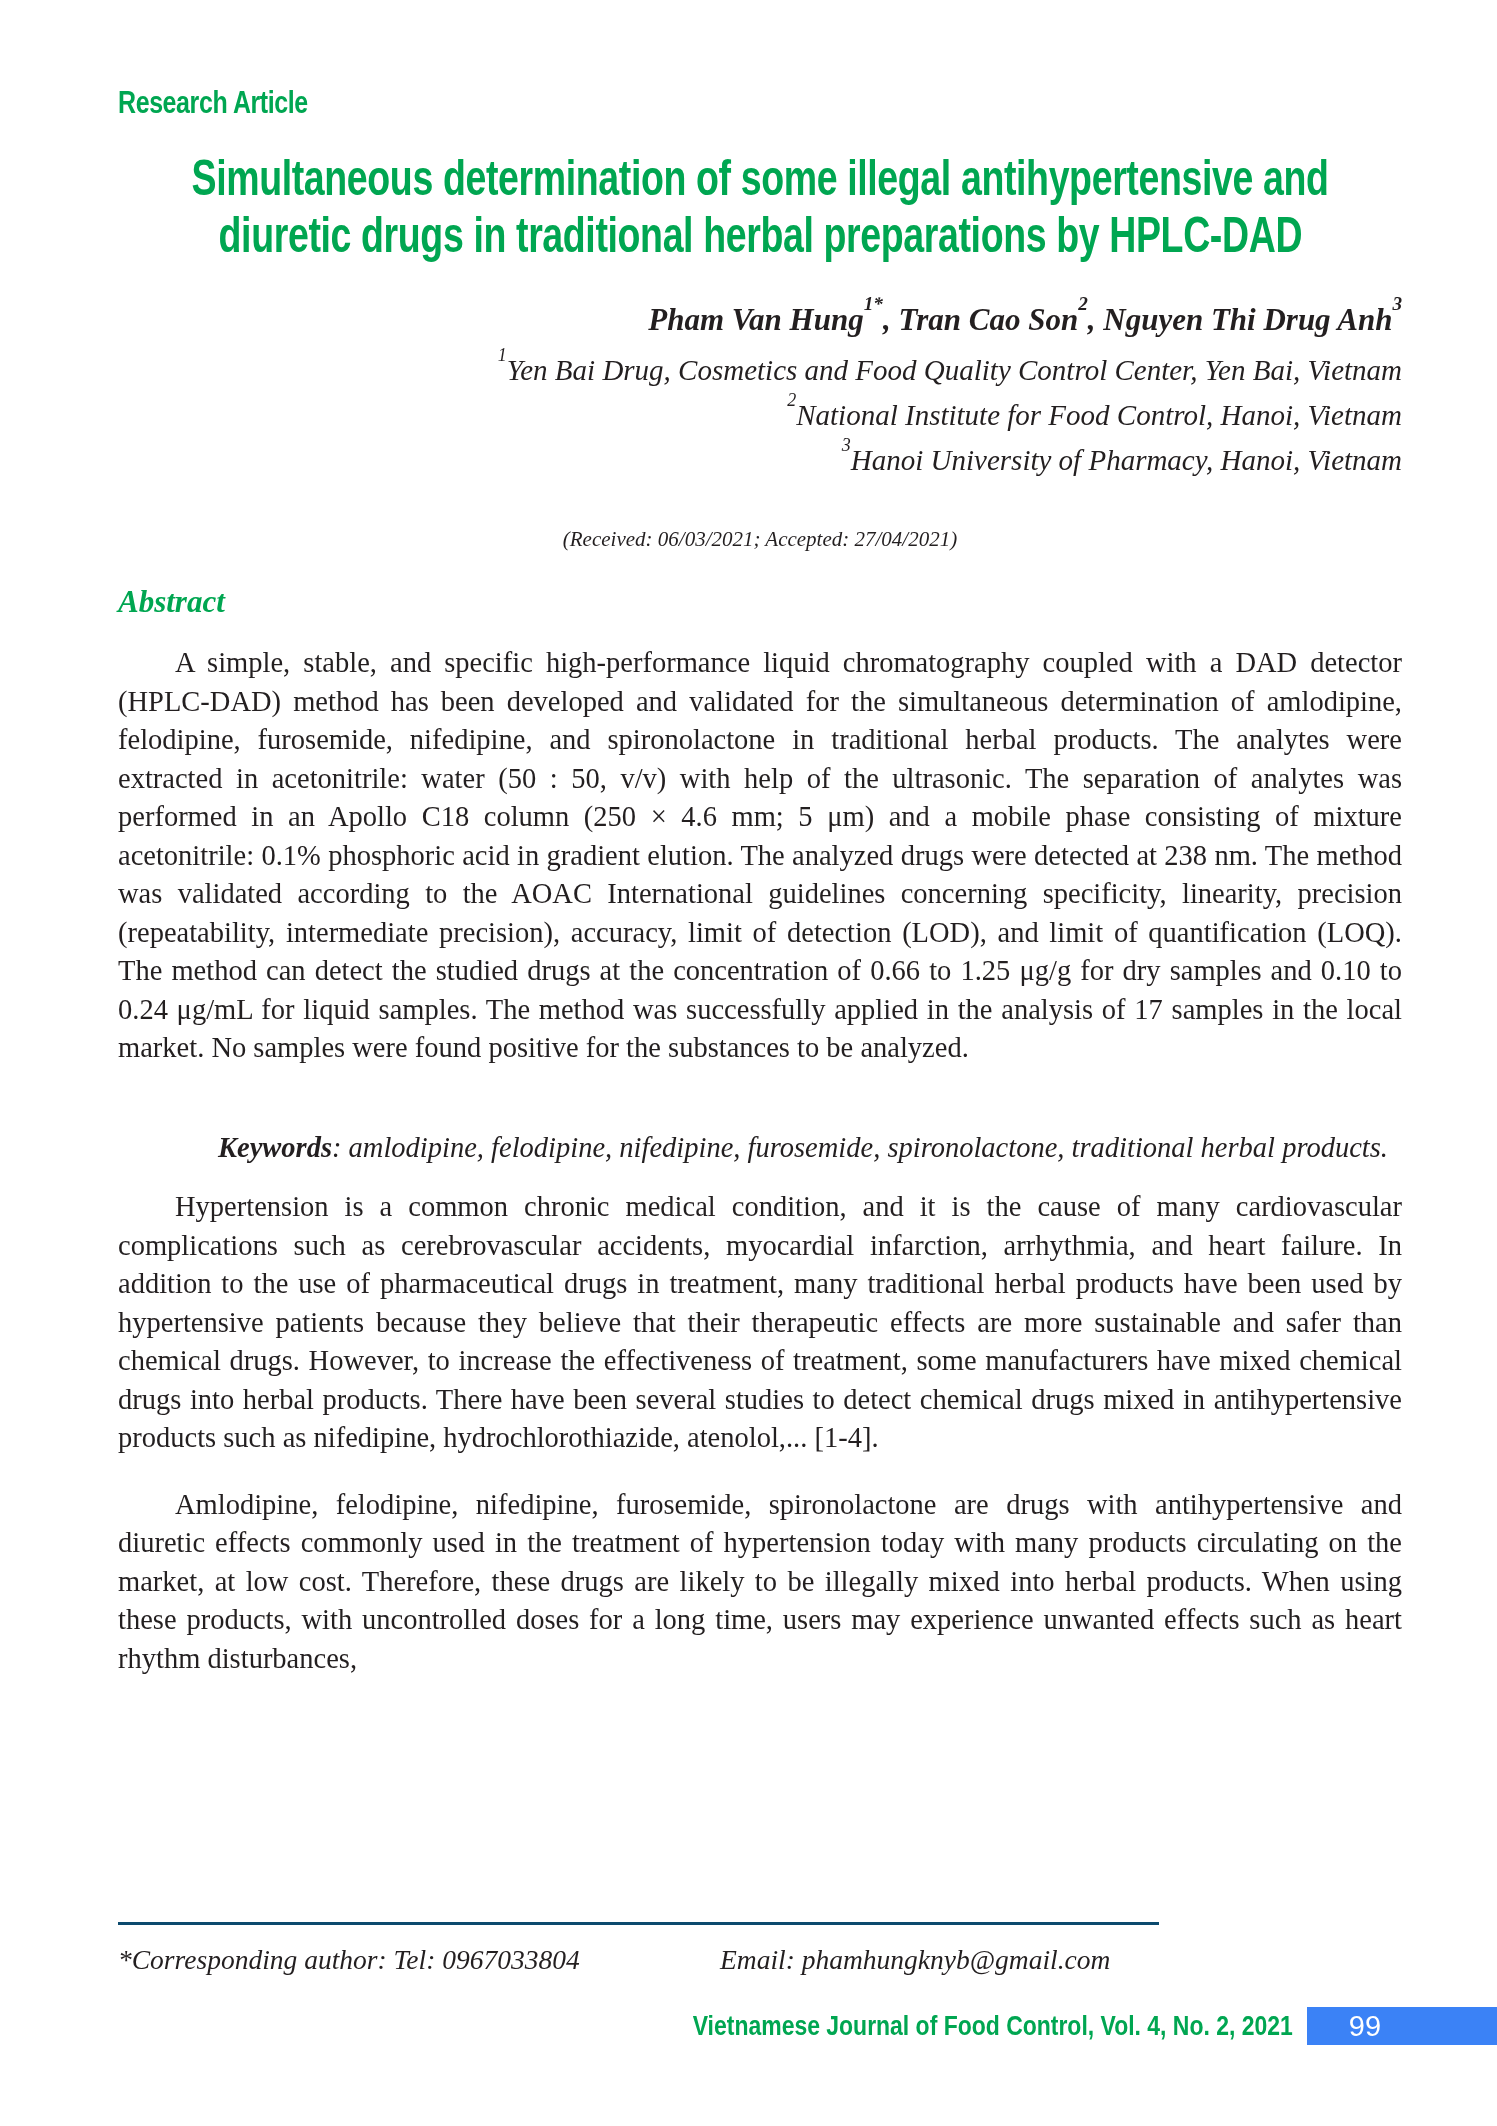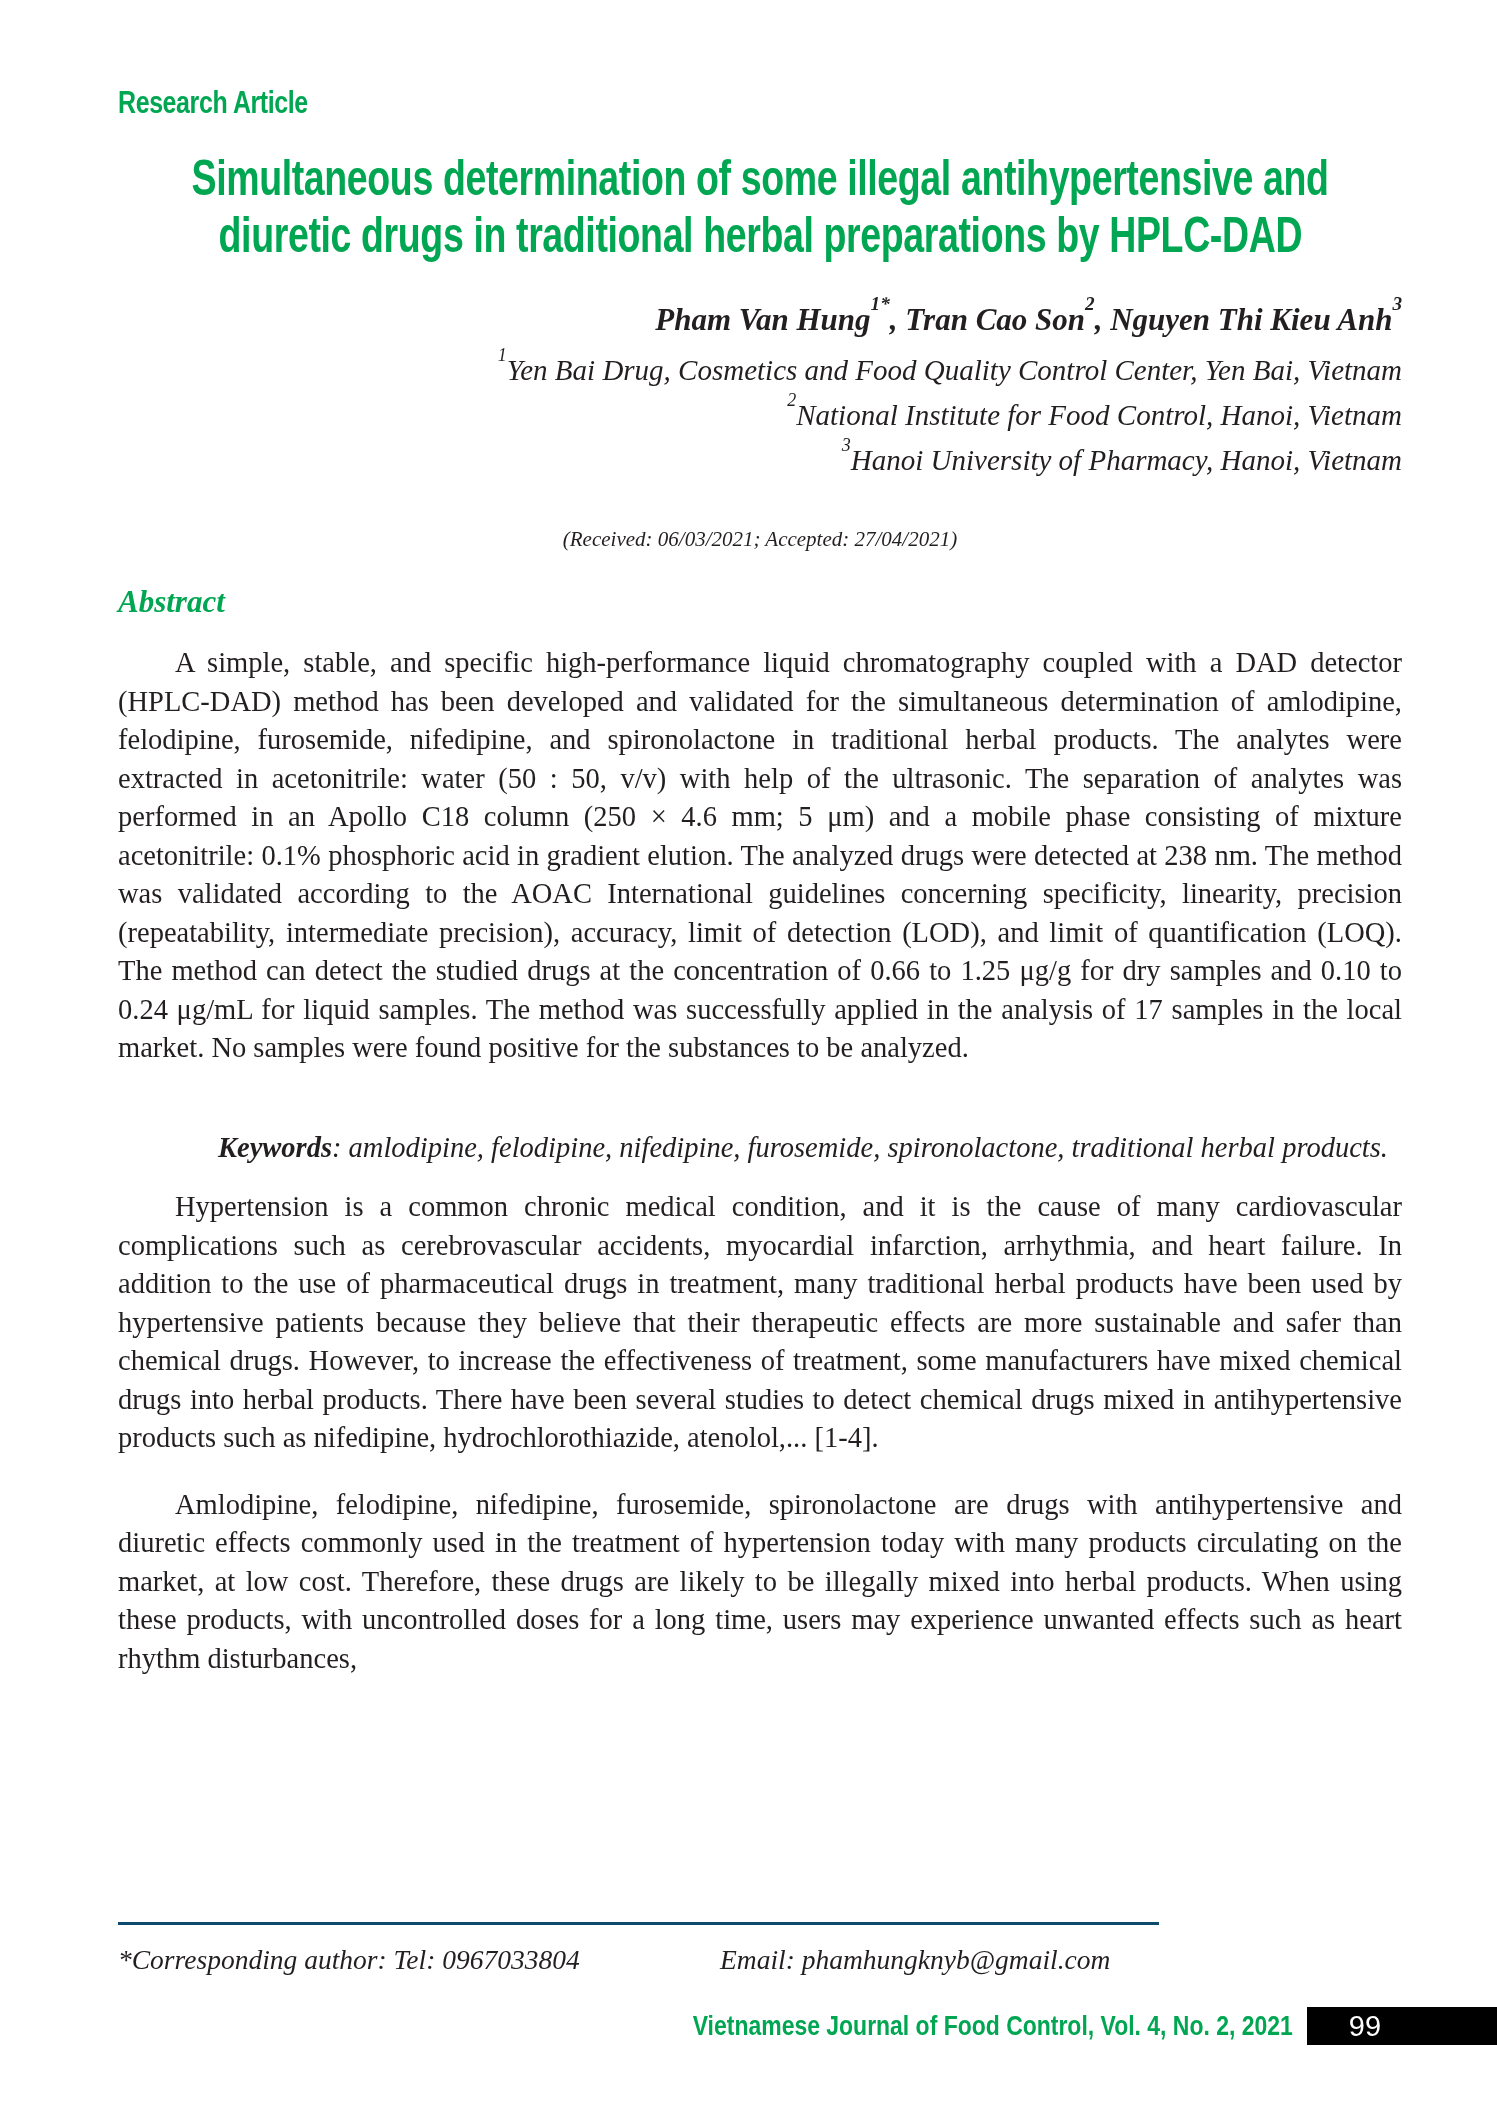--- a/index.html
+++ b/index.html
@@ -117,21 +117,21 @@
     font-weight:bold;
     font-size:28px;
     color:#00a651;
     white-space:nowrap;
     transform:scaleX(0.82);
     transform-origin:right center;
     margin-right:14px;
   }
   .page-badge{
     width:190px;height:38px;
-    background:#000000;
+    background:#3b82f6;
     color:#ffffff;
     font-family:"Liberation Sans", sans-serif;
     font-size:29px;
     display:flex;align-items:center;justify-content:center;
     padding-right:74px;
     box-sizing:border-box;
   }
 </style>
 </head>
 <body>
@@ -150,21 +150,21 @@
         <div class="title-line">diuretic drugs in traditional herbal preparations by HPLC-DAD</div>
       </div>
 
     <div class="authors">
       
     
         <span><span>Pham Van Hung</span><sup>1*</sup><span>, </span></span>
       
         <span><span>Tran Cao Son</span><sup>2</sup><span>, </span></span>
       
-        <span><span>Nguyen Thi Kieu Anh</span><sup>3</sup><span></span></span>
+        <span><span>Nguyen Thi Drug Anh</span><sup>3</sup><span></span></span>
       </div>
 
     <div class="affils">
 
         <div class="affil-line"><sup>1</sup><span>Yen Bai Drug, Cosmetics and Food Quality Control Center, Yen Bai, Vietnam</span></div>
 
         <div class="affil-line"><sup>2</sup><span>National Institute for Food Control, Hanoi, Vietnam</span></div>
 
         <div class="affil-line"><sup>3</sup><span>Hanoi University of Pharmacy, Hanoi, Vietnam</span></div>
       </div>

